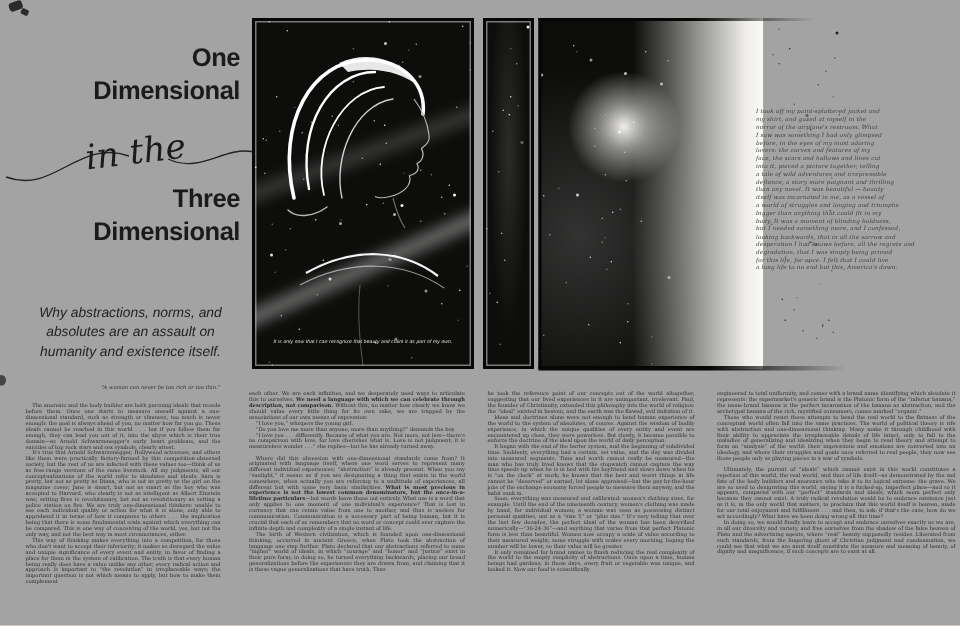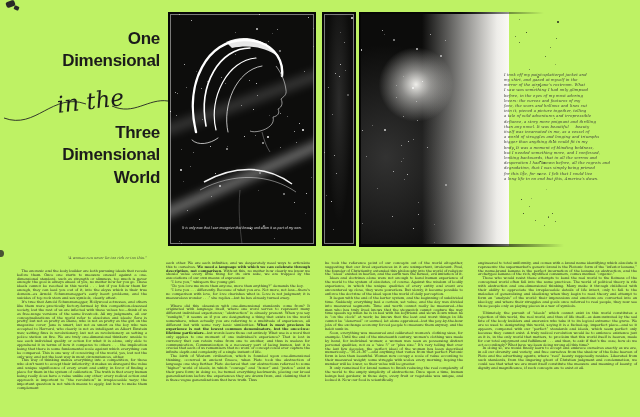--- a/index.html
+++ b/index.html
@@ -1,16 +1,16 @@
 <!DOCTYPE html>
 <html><head>
 <meta charset="utf-8">
 <style>
   html,body{margin:0;padding:0;background:#e8e6e0;}
-  .page{position:relative;width:640px;height:417px;background:#bef264;overflow:hidden;
+  .page{position:relative;width:640px;height:417px;background:#a3a3a3;overflow:hidden;
         font-family:"Liberation Sans",sans-serif;color:#1c1c1c;}
   
   .artifact{position:absolute;background:#2a2a28;}
   .a1{left:6px;top:1px;width:9px;height:6px;transform:rotate(-18deg);border-radius:2px;}
   .a2{left:14px;top:6px;width:5px;height:4px;transform:rotate(24deg);border-radius:1px;}
   .a3{left:-2px;top:250px;width:6px;height:7px;border-radius:50%;opacity:.8;}
 
   
   .title-block{position:absolute;left:0;top:28px;width:160px;text-align:right;}
   .title-lines div{font-size:17px;font-weight:700;line-height:22.4px;letter-spacing:-.3px;color:#1b1b1b;}
@@ -85,24 +85,28 @@
         <div>Dimensional</div>
       </div>
     <svg class="title-script" viewBox="0 0 166 42">
       <path d="M2,32 C34,44 50,6 84,18" fill="none" stroke="#222" stroke-width="0.9"></path>
       <path d="M110,20 C132,30 146,12 166,15" fill="none" stroke="#222" stroke-width="0.9"></path>
       <text x="56" y="27" font-family="DejaVu Serif, serif" font-style="italic" font-size="23" fill="#1b1b1b" transform="rotate(-7 56 27)">in the</text>
     </svg>
     <div class="title-lower title-lines">
         <div>Three</div>
         <div>Dimensional</div>
-        <div>World</div>
       </div>
   </div>
 
+  <div class="subtitle">
+      <div>Why abstractions, norms, and</div>
+      <div>absolutes are an assault on</div>
+      <div>humanity and existence itself.</div>
+    </div>
 
   <div class="panel panel1">
     <div class="stars">
         <i style="left: 59.7%; top: 29.9%; height: 1px; width: 1px; opacity: 0.99;"></i>
         <i style="left: 67.2%; top: 52.9%; height: 2px; width: 2px; opacity: 0.94;"></i>
         <i style="left: 7.5%; top: 99.7%; height: 1px; width: 1px; opacity: 0.44;"></i>
         <i style="left: 99.3%; top: 5.9%; height: 1px; width: 1px; opacity: 0.32;"></i>
         <i style="left: 7.2%; top: 67.4%; height: 2px; width: 2px; opacity: 0.87;"></i>
         <i style="left: 74.1%; top: 6.4%; height: 1px; width: 1px; opacity: 0.65;"></i>
         <i style="left: 20.4%; top: 89.2%; height: 1px; width: 1px; opacity: 0.86;"></i>

